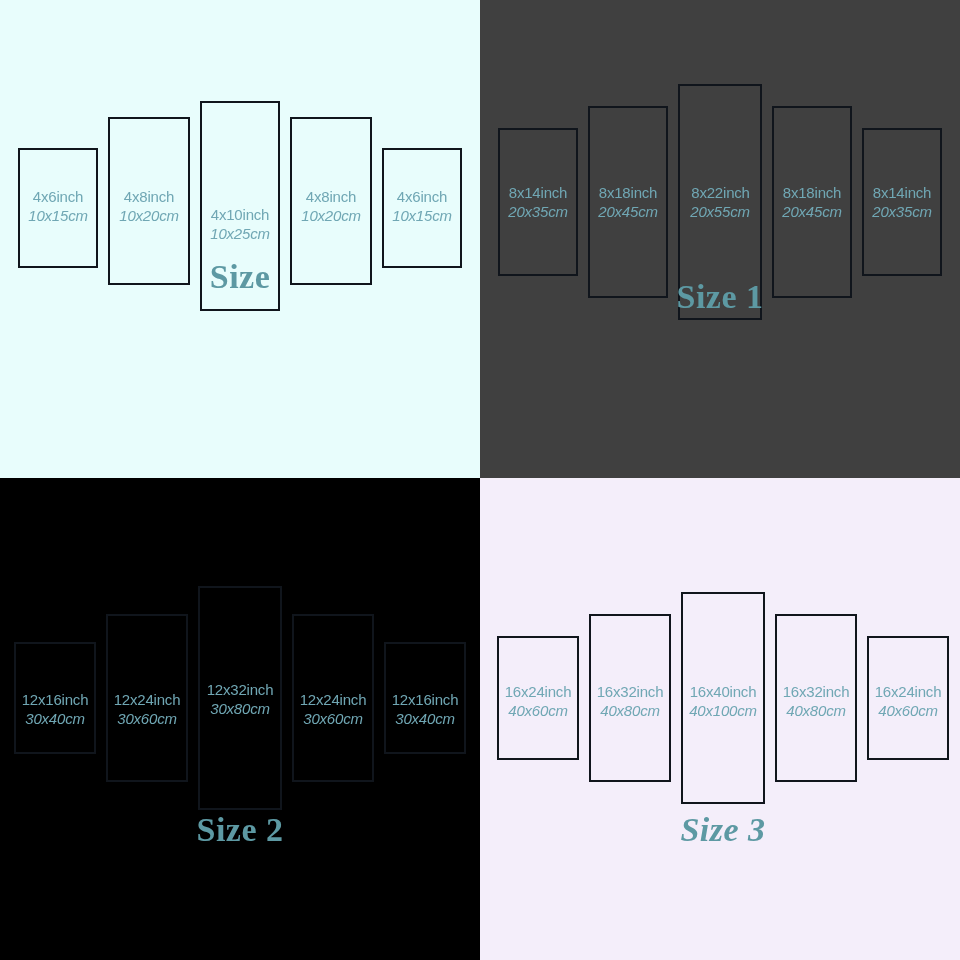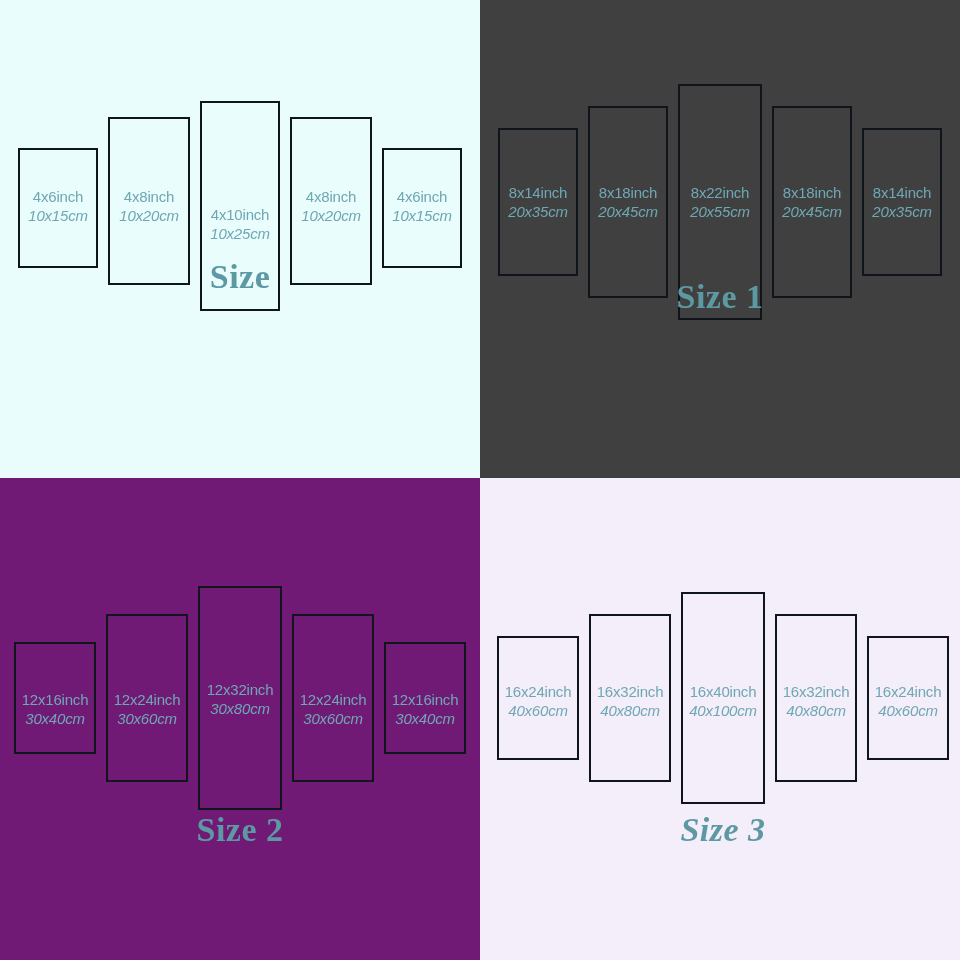--- a/index.html
+++ b/index.html
@@ -88,32 +88,32 @@
     </div>
     <div class="quad" style="background: #404040;">
       <div class="frames" style="top: 60px;">
         <div class="frame" style="width: 80px; height: 148px; margin-top: 68px;">
           <div class="label" style="top: 54px;"><span class="l1">8x14inch</span><span class="l2">20x35cm</span></div>
         </div>
         <div class="frame" style="width: 80px; height: 192px; margin-top: 46px;">
           <div class="label" style="top: 76px;"><span class="l1">8x18inch</span><span class="l2">20x45cm</span></div>
         </div>
         <div class="frame" style="width: 84px; height: 236px; margin-top: 24px;">
-          <div class="label" style="top: 98px;"><span class="l1">8x22inch</span><span class="l2">20x55cm</span></div>
+          <div class="label" style="top: 98px; text-align: right;"><span class="l1">8x22inch</span><span class="l2">20x55cm</span></div>
         </div>
         <div class="frame" style="width: 80px; height: 192px; margin-top: 46px;">
           <div class="label" style="top: 76px;"><span class="l1">8x18inch</span><span class="l2">20x45cm</span></div>
         </div>
         <div class="frame" style="width: 80px; height: 148px; margin-top: 68px;">
           <div class="label" style="top: 54px;"><span class="l1">8x14inch</span><span class="l2">20x35cm</span></div>
         </div>
       </div>
       <div class="title" style="top: 278px;">Size 1</div>
     </div>
-    <div class="quad" style="background: #701a75;">
+    <div class="quad" style="background: #000000;">
       <div class="frames" style="top: 93px;">
         <div class="frame" style="width: 82px; height: 112px; margin-top: 71px;">
           <div class="label" style="top: 47px;"><span class="l1">12x16inch</span><span class="l2">30x40cm</span></div>
         </div>
         <div class="frame" style="width: 82px; height: 168px; margin-top: 43px;">
           <div class="label" style="top: 75px;"><span class="l1">12x24inch</span><span class="l2">30x60cm</span></div>
         </div>
         <div class="frame" style="width: 84px; height: 224px; margin-top: 15px;">
           <div class="label" style="top: 93px;"><span class="l1">12x32inch</span><span class="l2">30x80cm</span></div>
         </div>

